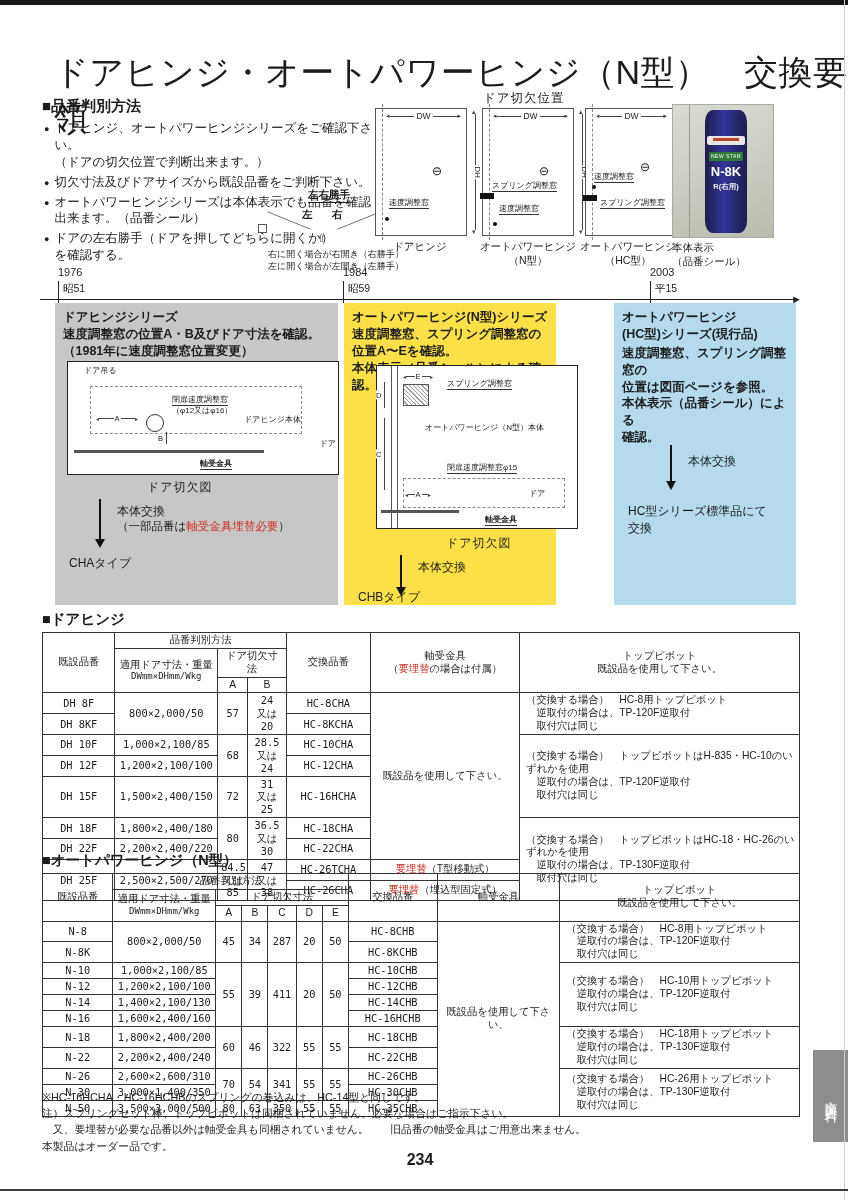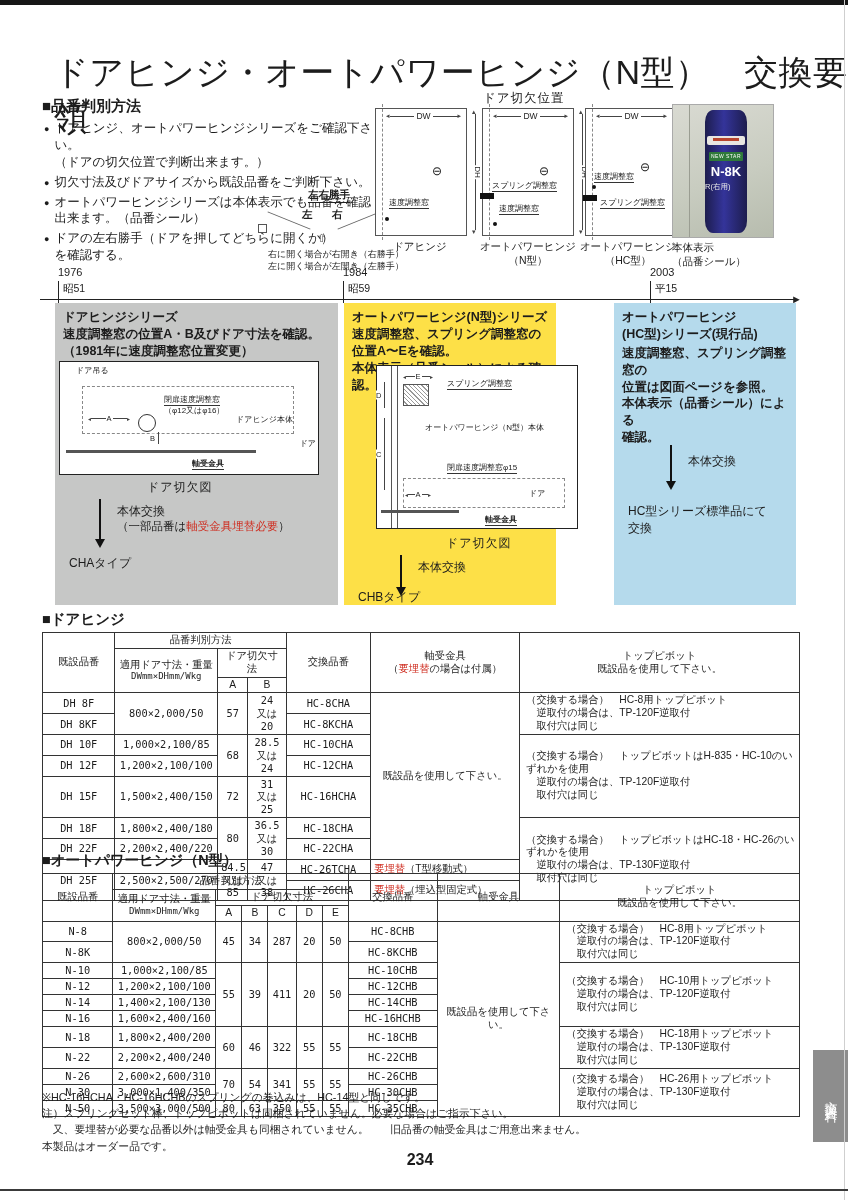--- a/index.html
+++ b/index.html
@@ -54,21 +54,21 @@
   
   .photo{position:absolute;left:672px;top:104px;width:100px;height:132px;
          background:linear-gradient(160deg,#d9dad2 0%,#c8ccc0 55%,#b7bcae 100%);border:1px solid #aaa;}
   .photo .frame{position:absolute;left:16px;top:0;bottom:0;width:1px;background:#9a9d92;}
   .photo .cyl{position:absolute;left:32px;top:5px;bottom:4px;width:42px;background:linear-gradient(90deg,#1d1d4e,#34349a 45%,#1d1d4e);border-radius:8px/12px;}
   .photo .band{position:absolute;left:2px;right:2px;top:26px;height:9px;background:#e8e6e2;border-radius:2px;}
   .photo .band i{display:block;margin:2px auto 0;width:26px;height:3px;background:#b8452f;}
   .photo .badge{position:absolute;left:4px;right:4px;top:42px;height:9px;background:#2f7a3a;color:#fff;
                 font-size:5px;text-align:center;line-height:9px;border-radius:1px;letter-spacing:.5px;}
   .photo .model{position:absolute;left:0;right:0;top:54px;color:#fff;font-weight:bold;font-size:13px;text-align:center;}
-  .photo .hand{position:absolute;left:0;right:0;top:72px;color:#eaeaea;font-size:7.5px;text-align:left;}
+  .photo .hand{position:absolute;left:0;right:0;top:72px;color:#eaeaea;font-size:7.5px;text-align:center;font-weight:bold;}
   .photo-cap{position:absolute;left:672px;top:240px;font-size:10.5px;line-height:1.35;}
 
   
   .timeline{position:absolute;left:40px;top:262px;width:760px;height:38px;}
   .timeline .tl-line{position:absolute;left:0;right:6px;bottom:0;border-top:1.6px solid #222;}
   .timeline .tl-arr{position:absolute;right:-2px;bottom:-5px;font-size:11px;color:#222;}
   .tl-ev{position:absolute;top:0;}
   .tl-ev .yr{font-size:11px;}
   .tl-ev .era{font-size:10.5px;border-left:1px solid #222;padding:1px 0 7px 4px;margin-top:1px;display:block;}
 
@@ -96,21 +96,21 @@
   .vdim{position:absolute;border-left:1px solid #444;}
   .vdim span{position:absolute;left:-9px;top:50%;transform:translateY(-50%);font-size:7.5px;background:#fff;}
   .circ{position:absolute;border:1.5px solid #333;border-radius:50%;}
   .hatchbox{position:absolute;border:1px solid #555;background:repeating-linear-gradient(45deg,#fff 0 2px,#999 2px 3px);}
 
   
   .sec{position:absolute;left:42px;width:760px;}
   .sec .theading{font-size:14.5px;font-weight:bold;margin-bottom:3px;}
   table.dt{border-collapse:collapse;width:758px;table-layout:fixed;}
   table.dt th,table.dt td{border:1px solid #333;font-size:10.3px;padding:1px 3px;text-align:center;vertical-align:middle;line-height:1.25;font-weight:normal;}
-  table.dt .left{text-align:left;}
+  table.dt .left{text-align:center;}
   table.dt .pvt{text-align:left;padding-left:6px;white-space:pre-line;}
   table.dt .unit{font-size:9px;}
   .sec1{top:610px;}
   .sec2{top:851px;}
 
   .notes{position:absolute;left:42px;top:1089px;width:750px;font-size:10.8px;line-height:1.5;}
   .pagenum{position:absolute;left:0;top:1151px;width:840px;text-align:center;font-size:16px;font-weight:bold;}
   .sidetab{position:absolute;left:813px;top:1050px;width:35px;height:92px;background:#8d8d8d;color:#fff;
            display:flex;align-items:center;justify-content:center;writing-mode:vertical-rl;
            font-size:13px;letter-spacing:3px;}
@@ -244,21 +244,21 @@
     <div class="tl-ev" style="left:592px;margin-left:18px;">
       <span class="yr">2003</span>
       <span class="era">平15</span>
     </div>
   </div>
 
   <div class="panel panel1">
     <div class="ptitle pre">ドアヒンジシリーズ
 速度調整窓の位置A・B及びドア寸法を確認。
 （1981年に速度調整窓位置変更）</div>
-    <div class="diagbox" style="left:4px;top:58px;width:258px;height:112px;">
+    <div class="diagbox" style="left:12px;top:58px;width:258px;height:112px;padding-left:12px;">
       <span class="tlabel" style="left:16px;top:3px;">ドア吊る</span>
       <div class="dashrect" style="left:22px;top:24px;width:210px;height:46px;"></div>
       <div class="dimline" style="left:28px;top:52px;width:42px;">
           <span class="ln"></span>
           <span class="t">A</span>
           <span class="ln"></span>
         </div>
       <div class="circ" style="left:78px;top:52px;width:16px;height:16px;"></div>
       <div class="vdim" style="left:98px;top:70px;height:12px;">
           <span>B</span>

